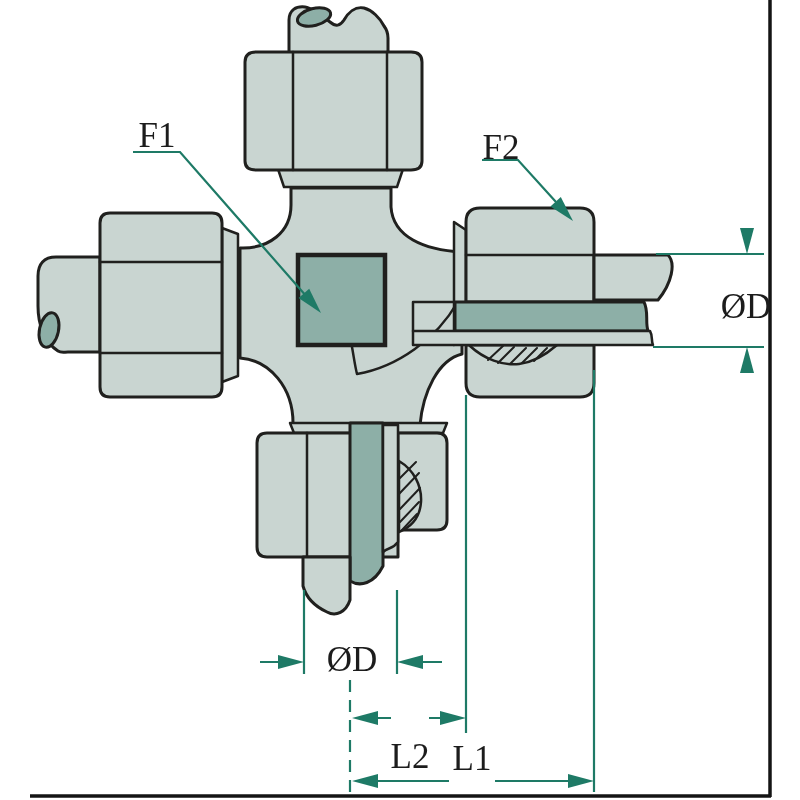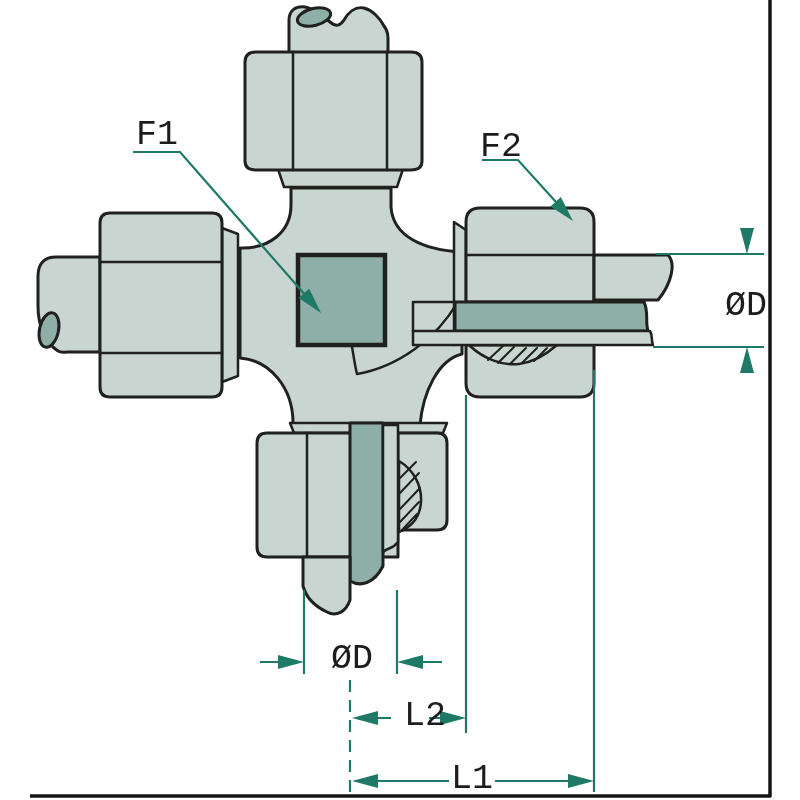--- a/index.html
+++ b/index.html
@@ -1,17 +1,17 @@
 <!DOCTYPE html>
 <html style="--background: #ffffff; --body-fill: #c9d5d1; --section-fill: #8dafa7; --outline: #20201e; --dimension-line: #1e7a66; --label-text: #1c1c1c; --frame-border: #141414;"><head>
 <meta charset="utf-8">
 <style>
   html,body{margin:0;padding:0;background:#fff;}
   #canvas{position:relative;width:800px;height:800px;background:var(--background,#fff);
-          font-family:Liberation Mono, monospace;overflow:hidden;text-align:center;}
+          font-family:Liberation Serif, serif;overflow:hidden;text-align:center;}
   #drawing{position:absolute;left:0;top:0;}
   
   .body   {fill:var(--body-fill);stroke:var(--outline);stroke-width:3;stroke-linejoin:round;stroke-linecap:round;}
   .body2  {fill:var(--body-fill);stroke:var(--outline);stroke-width:2.5;stroke-linejoin:round;}
   .dark   {fill:var(--section-fill);stroke:var(--outline);stroke-width:3;stroke-linejoin:round;}
   .ln     {fill:none;stroke:var(--outline);stroke-width:2.5;stroke-linejoin:round;stroke-linecap:round;}
   .sq     {fill:var(--section-fill);stroke:var(--outline);stroke-width:4.5;stroke-linejoin:miter;}
   .hatch  {fill:none;stroke:var(--outline);stroke-width:2;stroke-linecap:round;}
   
   .dim    {fill:none;stroke:var(--dimension-line);stroke-width:2.2;}
@@ -132,15 +132,15 @@
     </g>
 
     <path class="frame" d="M 770,0 L 770,797"></path>
     <path class="frame" d="M 30,796 L 771,796"></path>
   </svg>
 
   <div class="lbl" style="left:157px;top:135px;">F1</div>
   <div class="lbl" style="left:501px;top:147px;">F2</div>
   <div class="lbl" style="left:746px;top:306px;">ØD</div>
   <div class="lbl" style="left:352px;top:659px;">ØD</div>
-  <div class="lbl" style="left:410px;top:716px;margin-left:15px;">L2</div>
-  <div class="lbl" style="left:472px;top:779px;">L1</div>
+  <div class="lbl" style="left:410px;top:756px;">L2</div>
+  <div class="lbl" style="left:472px;top:758px;">L1</div>
 </div>
 
 </body></html>

